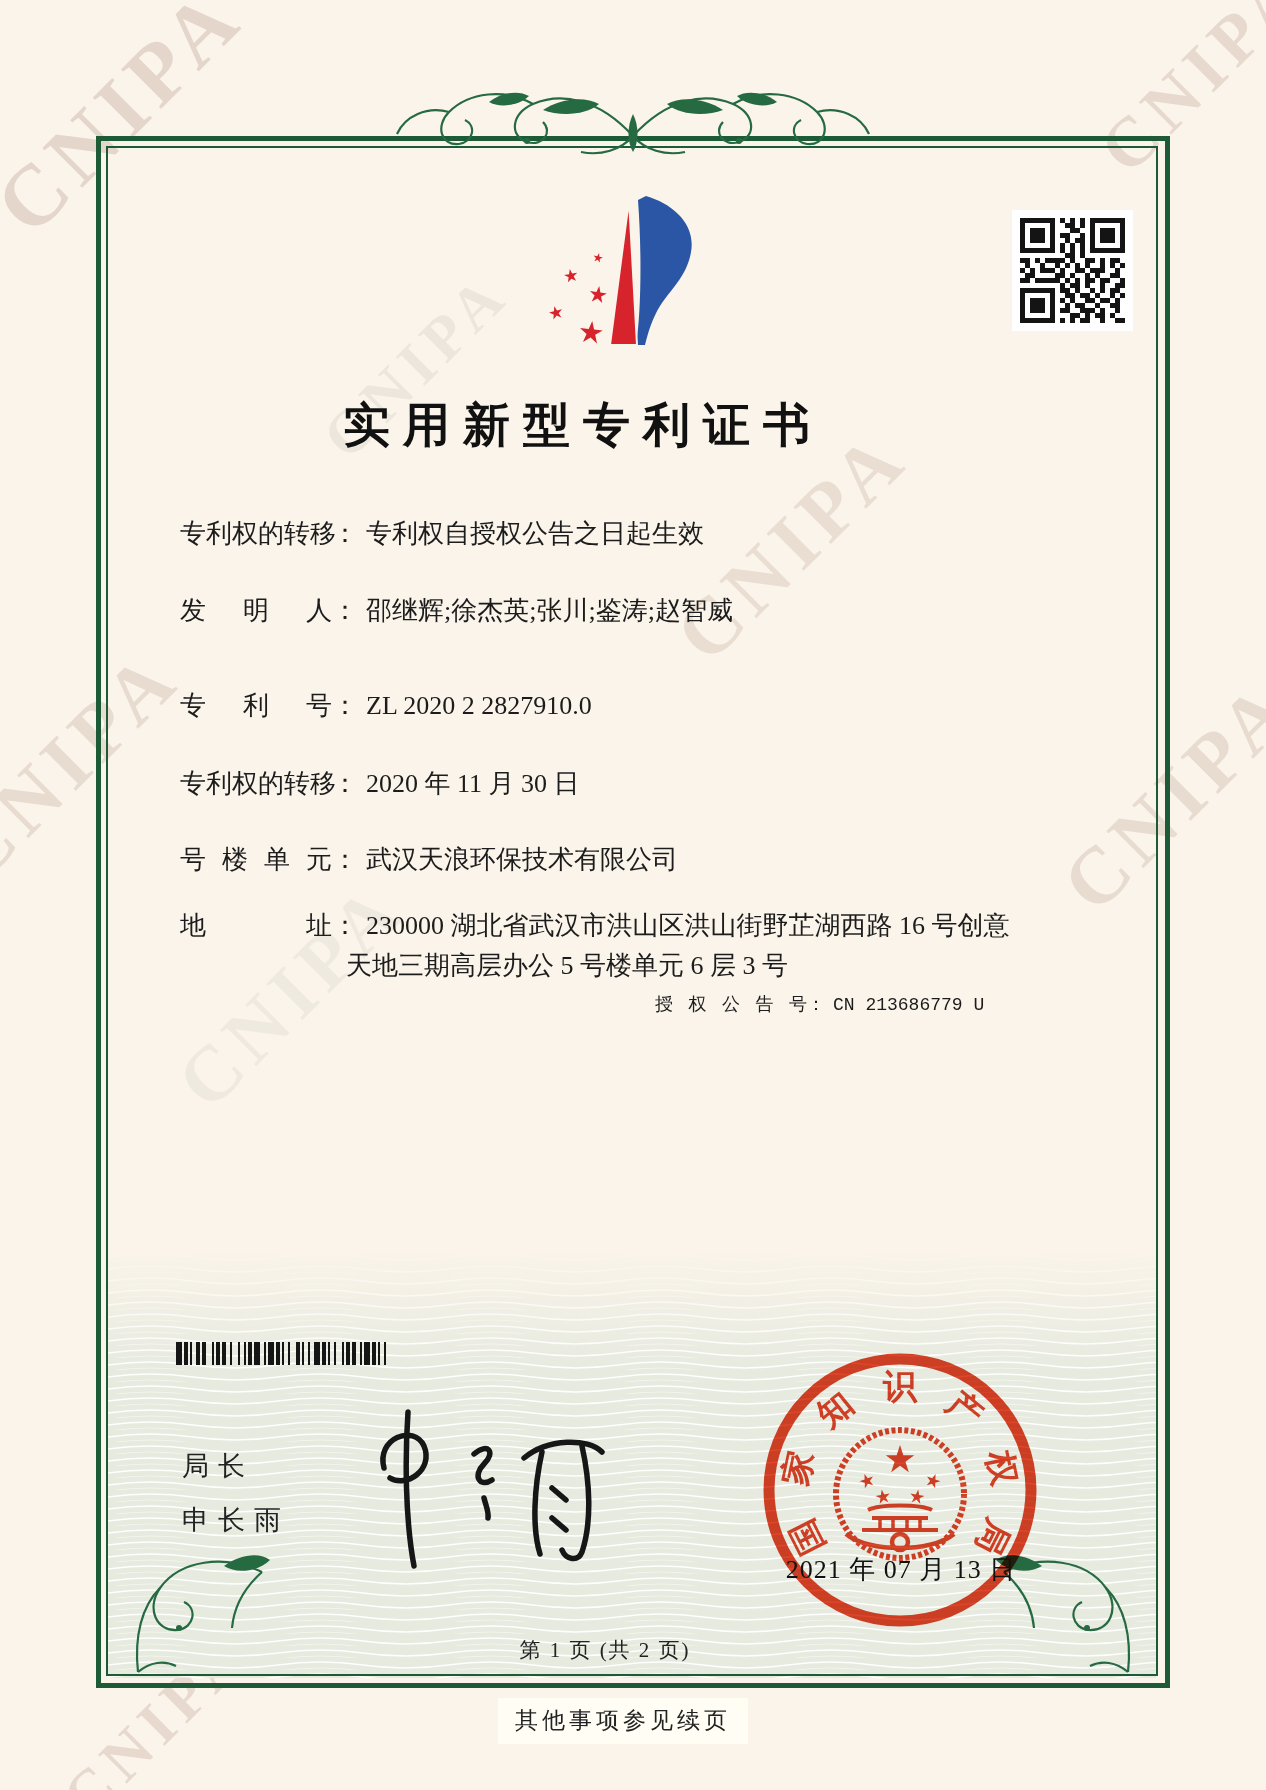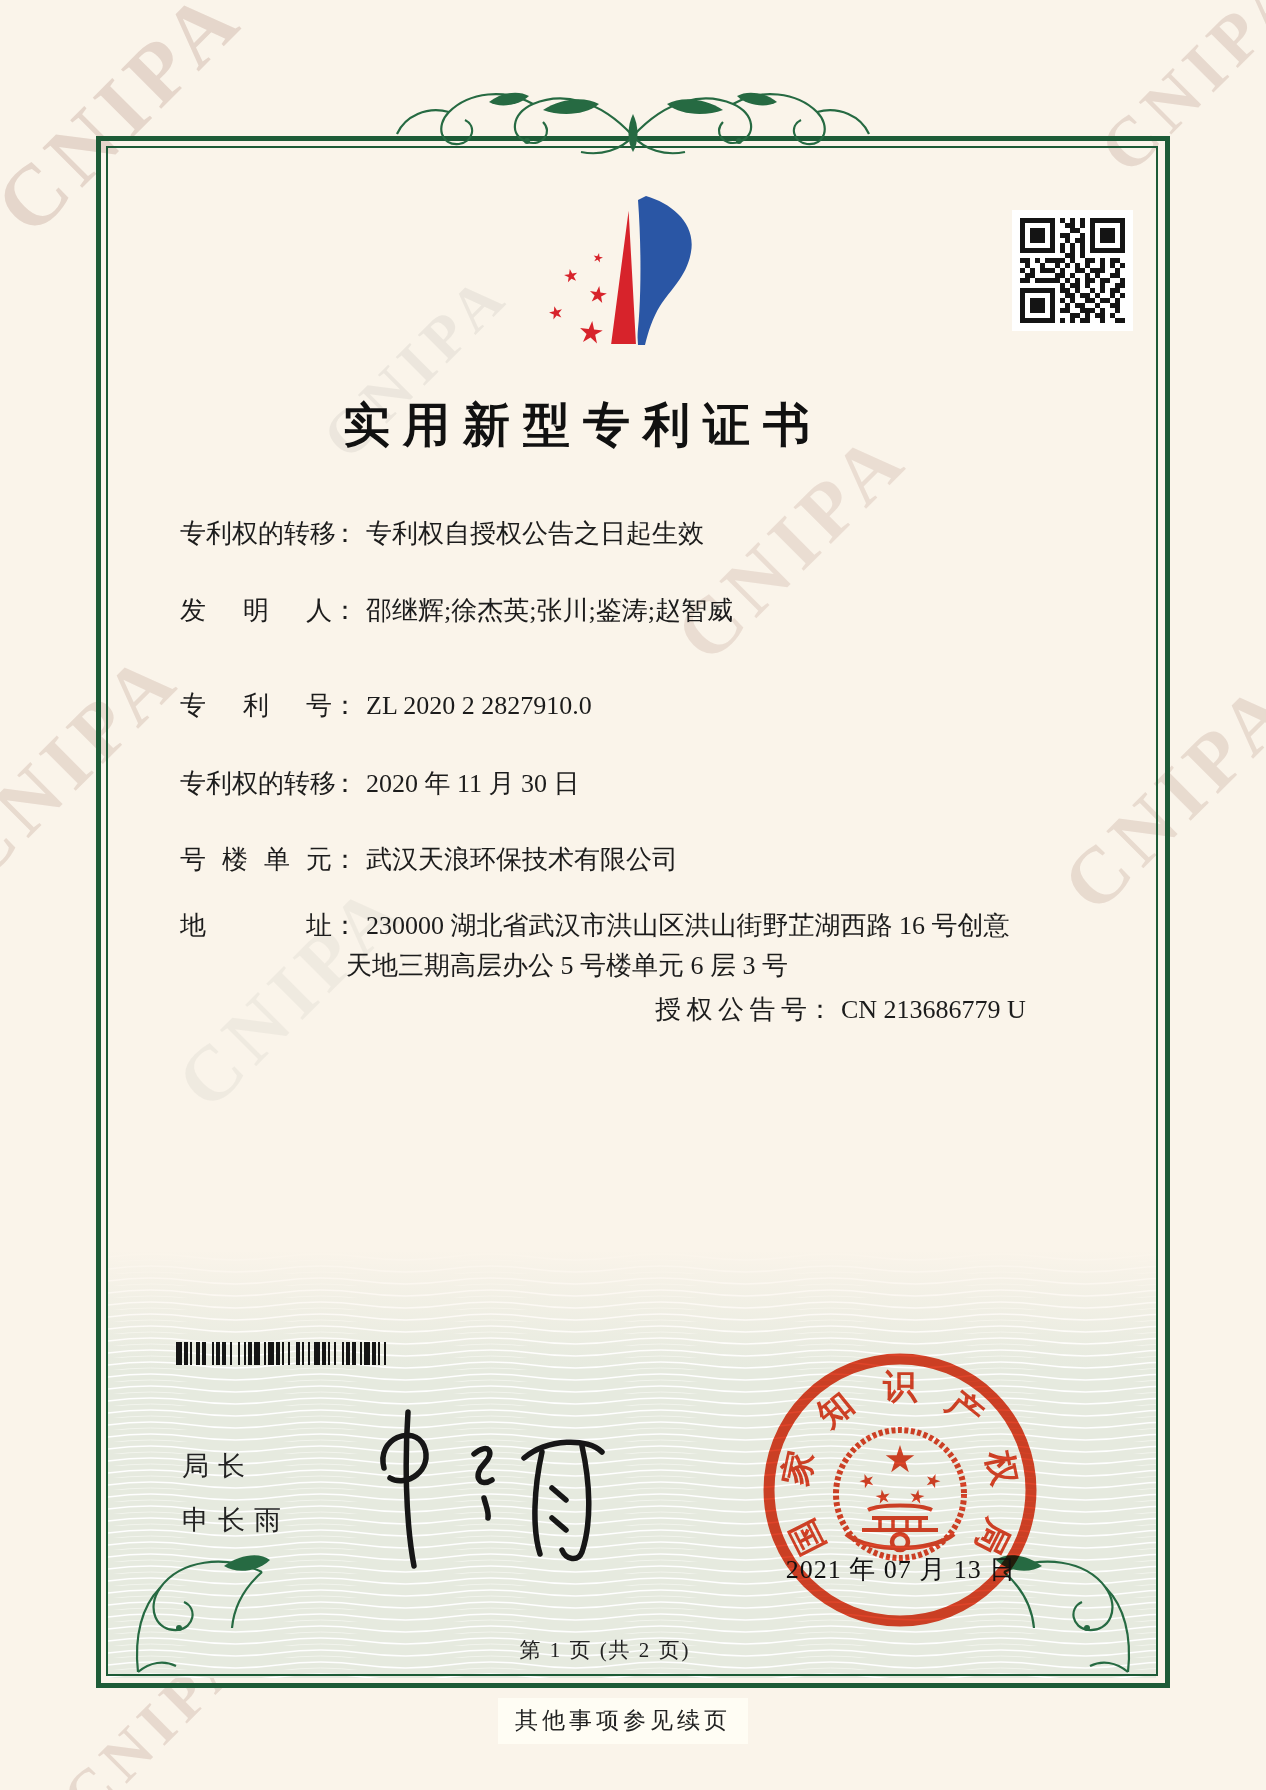--- a/index.html
+++ b/index.html
@@ -27,21 +27,21 @@
   .qr-grid{position:relative;width:105px;height:105px;}
   .qr-grid i{position:absolute;width:5px;height:5px;background:#141414;}
   .title{position:absolute;left:0;top:394px;width:1166px;text-align:center;
       font-size:47px;font-weight:bold;letter-spacing:13px;color:#111;}
   
   .row{position:absolute;left:180px;font-size:26px;white-space:nowrap;}
   .lbl{display:inline-block;width:152px;text-align:justify;text-align-last:justify;}
   .colon{display:inline-block;}
   .val{display:inline-block;margin-left:8px;}
   .addr2{position:absolute;left:346px;font-size:26px;}
-  .row2{position:absolute;left:655px;font-size:26px;white-space:nowrap;}
+  .row2{position:absolute;left:655px;font-size:18px;white-space:nowrap;font-family:Liberation Mono, monospace;}
   
   .body-text{position:absolute;left:176px;top:1036px;width:952px;
       font-size:25px;line-height:35px;text-align:justify;}
   .body-text p{margin:0;text-indent:2em;}
   
   .waves{position:absolute;left:108px;top:1250px;}
   .wave-fade{position:absolute;left:108px;top:1250px;width:1048px;height:120px;
       background:linear-gradient(#faf4ea,rgba(250,244,234,0));}
   
   .barcode{position:absolute;left:176px;top:1342px;height:23px;font-size:0;white-space:nowrap;}

